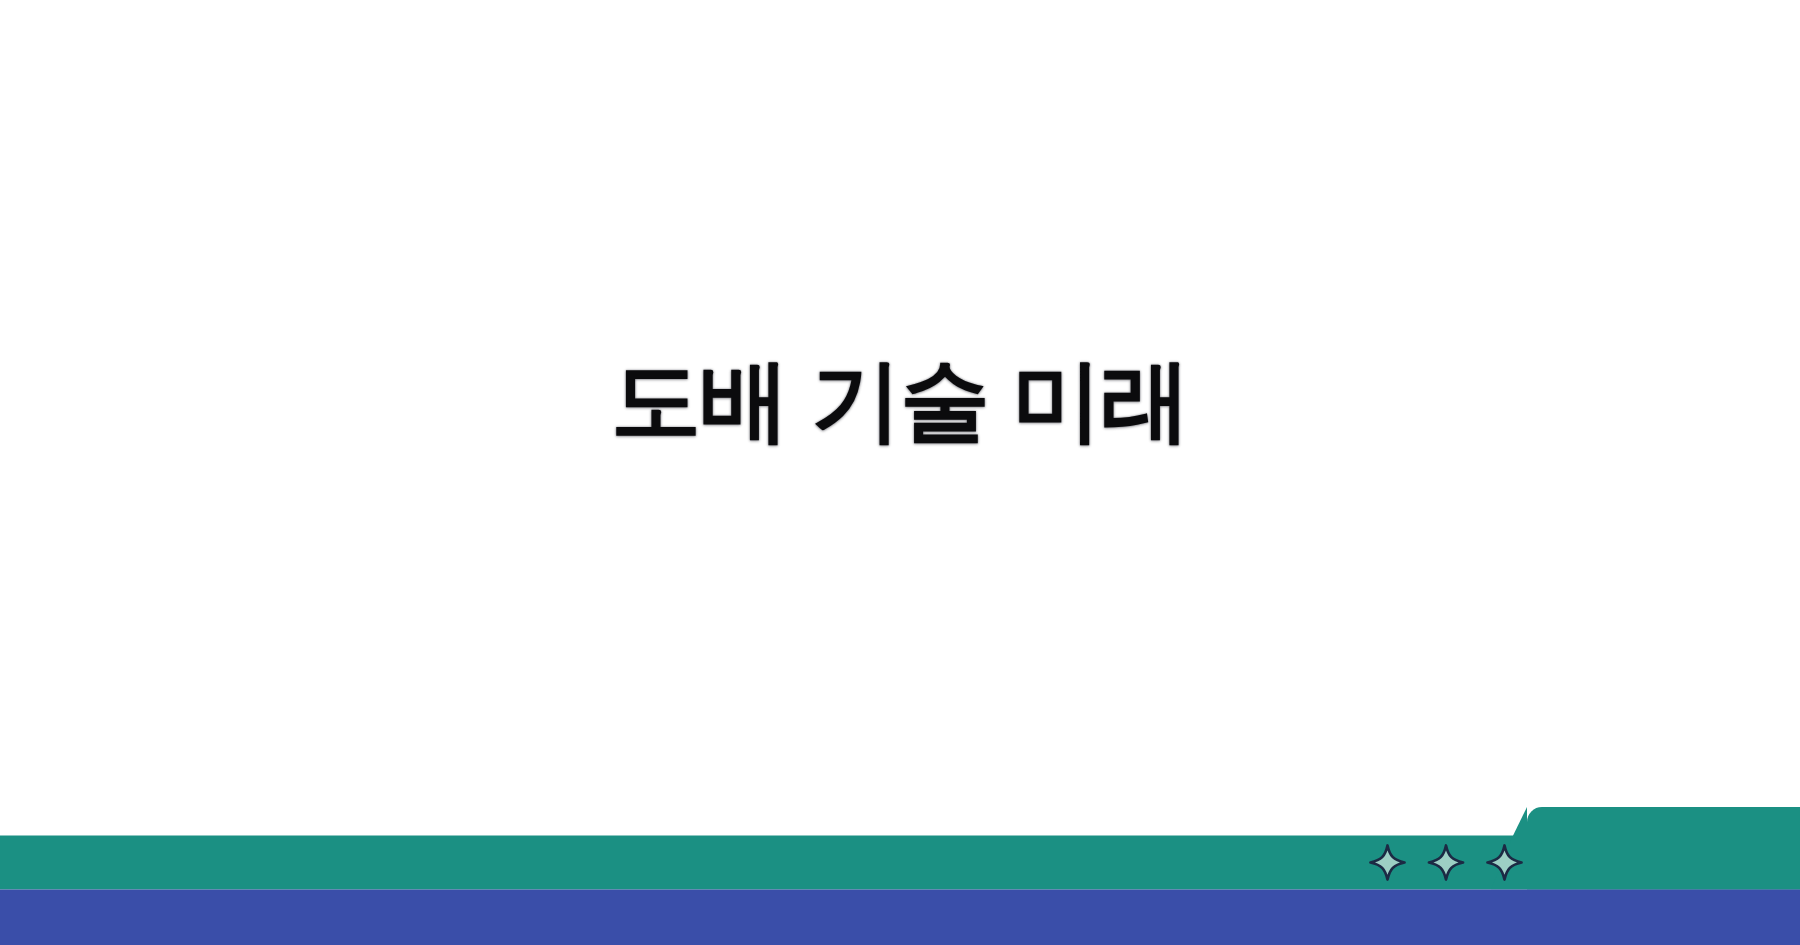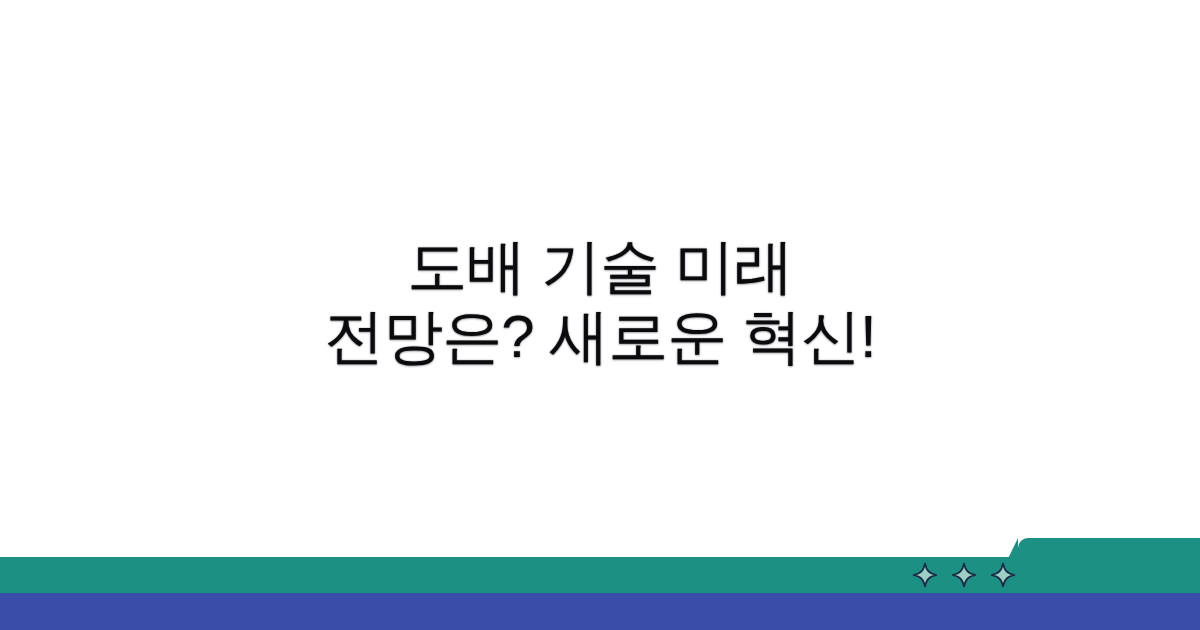--- a/index.html
+++ b/index.html
@@ -30,21 +30,21 @@
     top: 232px;
     width: 1200px;
     text-align: center;
     padding: 0 40px;
     box-sizing: border-box;
   }
 
   .headline-line {
     display: block;
     color: #0b0b0d;
-    font-weight: 400;
+    font-weight: 700;
     font-size: 60px;
     line-height: 70px;
     letter-spacing: -1px;
     white-space: nowrap;
     text-shadow:
       0 0 1.5px rgba(30, 30, 40, 0.55),
       0 1px 2px rgba(20, 20, 30, 0.30);
   }
 
   
@@ -115,21 +115,20 @@
     height: 26px;
   }
 </style>
 </head>
 <body>
 
 <div class="card">
 
   <div class="headline-block">
     <span class="headline-line">도배 기술 미래</span>
-    <span class="headline-line">전망은? 새로운 혁신!</span>
   </div>
 
   <div class="footer-bars">
 
     <div class="bar-teal-base"></div>
     <div class="bar-teal-wedge"></div>
     <div class="bar-teal-raised"></div>
 
     <div class="sparkle-row">
 

